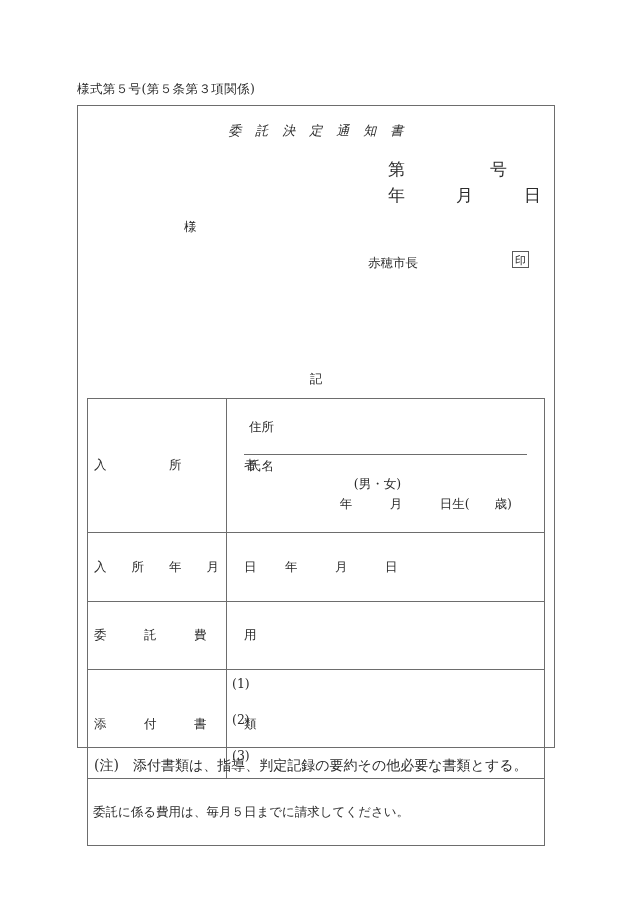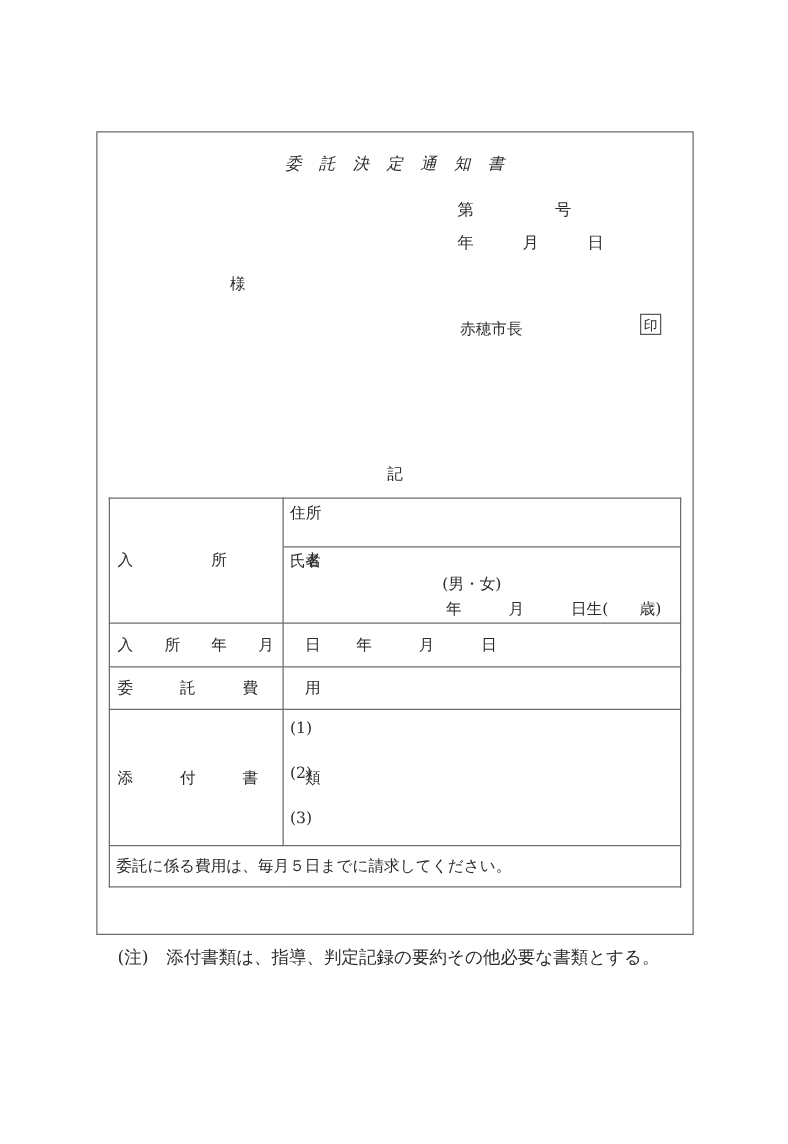--- a/index.html
+++ b/index.html
@@ -47,24 +47,24 @@
     top: 16px;
     width: 100%;
     text-align: center;
     font-size: 13px;
     letter-spacing: 0.5px;
     font-style: italic;
   }
   
   .meta-block {
     position: absolute;
-    right: 26px;
+    right: 4px;
     top: 50px;
     width: 180px;
-    font-size: 13px;
+    font-size: 17px;
     line-height: 26px;
   }
   .meta-line {
     display: block;
     text-align: left;
     padding-left: 18px;
     white-space: pre;
   }
   
   .addressee {
@@ -123,21 +123,21 @@
     left: 9px;
     top: 292px;
     width: 458px;
     border-collapse: collapse;
     font-size: 12.5px;
     table-layout: fixed;
   }
   .tbl td {
     border: 1px solid #6d6d6d;
     vertical-align: top;
-    padding: 0;
+    padding: 17px;
   }
   .lbl-cell {
     width: 126px;
     vertical-align: middle !important;
     padding: 0 6px !important;
     white-space: pre;
     text-align: left;
   }
   .sub-tbl {
     width: 100%;
@@ -194,20 +194,21 @@
     top: 757px;
     font-size: 14px;
     white-space: pre;
   }
 </style>
 </head>
 <body>
 
 <div class="page">
 
+  <div class="form-no">様式第５号(第５条第３項関係)</div>
 
   <div class="frame">
 
     <div class="doc-title">委　託　決　定　通　知　書</div>
 
     <div class="meta-block">
       <span class="meta-line">第　　　　　号</span>
       <span class="meta-line">年　　　月　　　日</span>
     </div>
 

